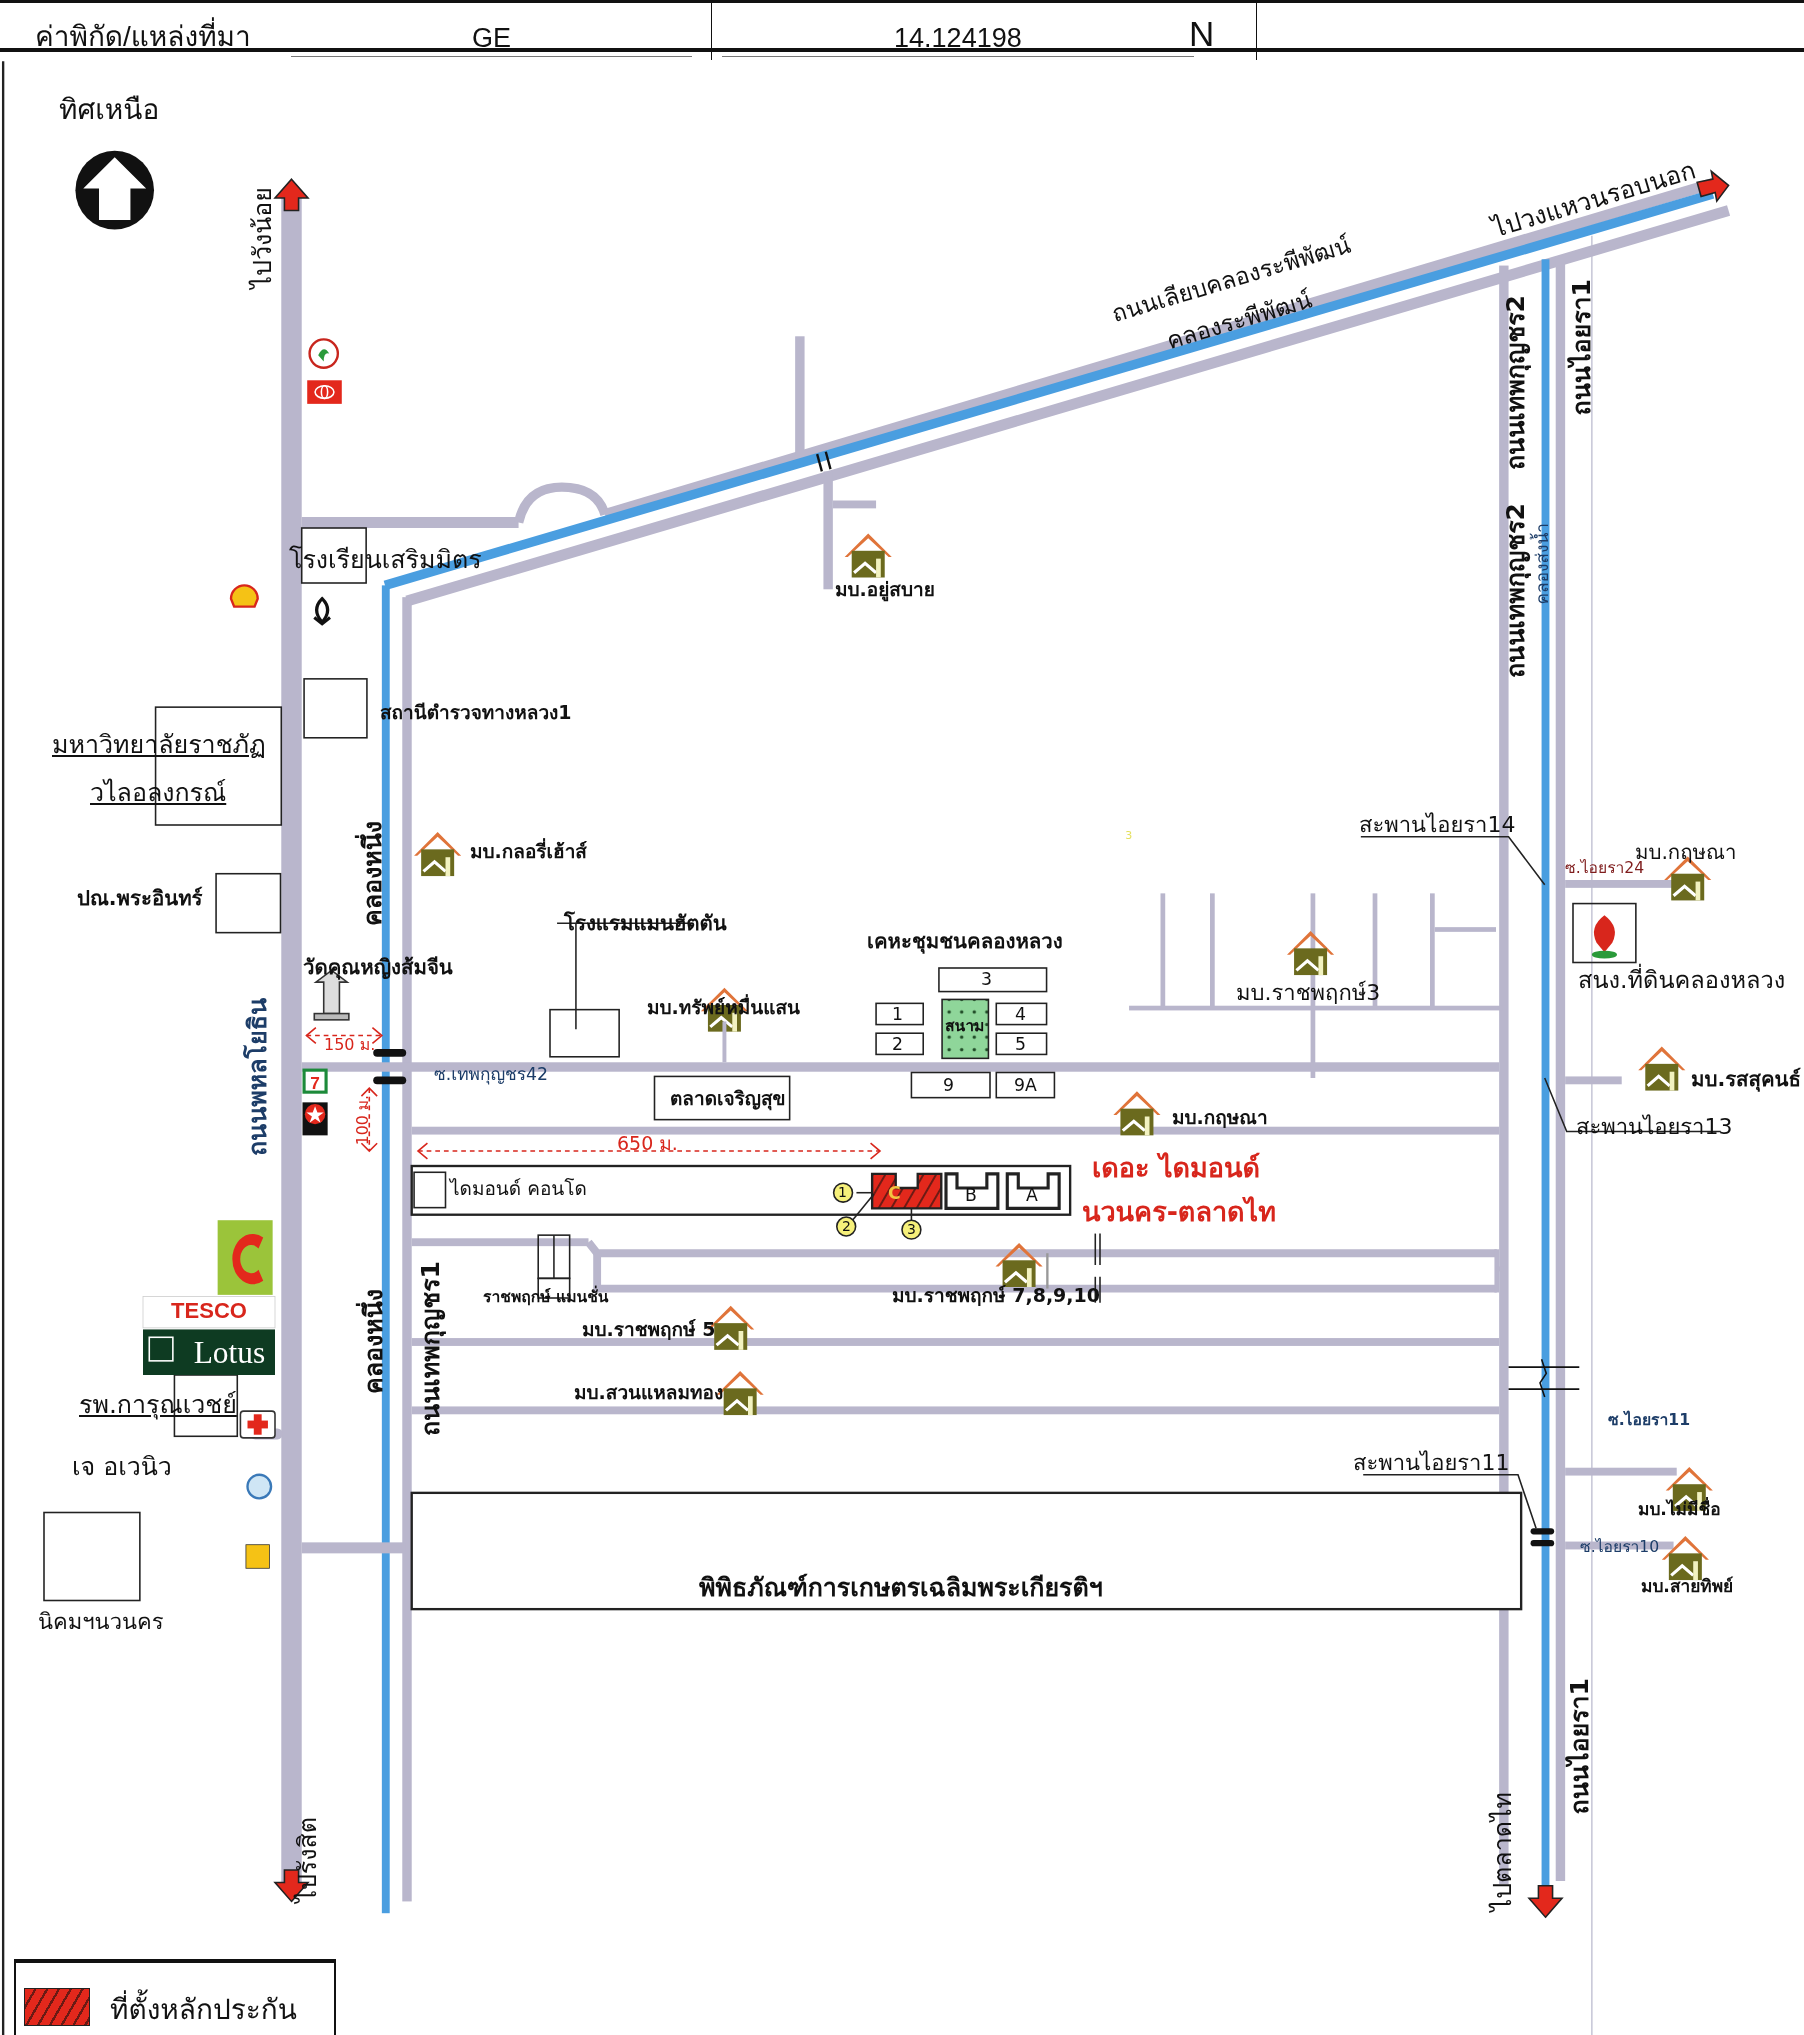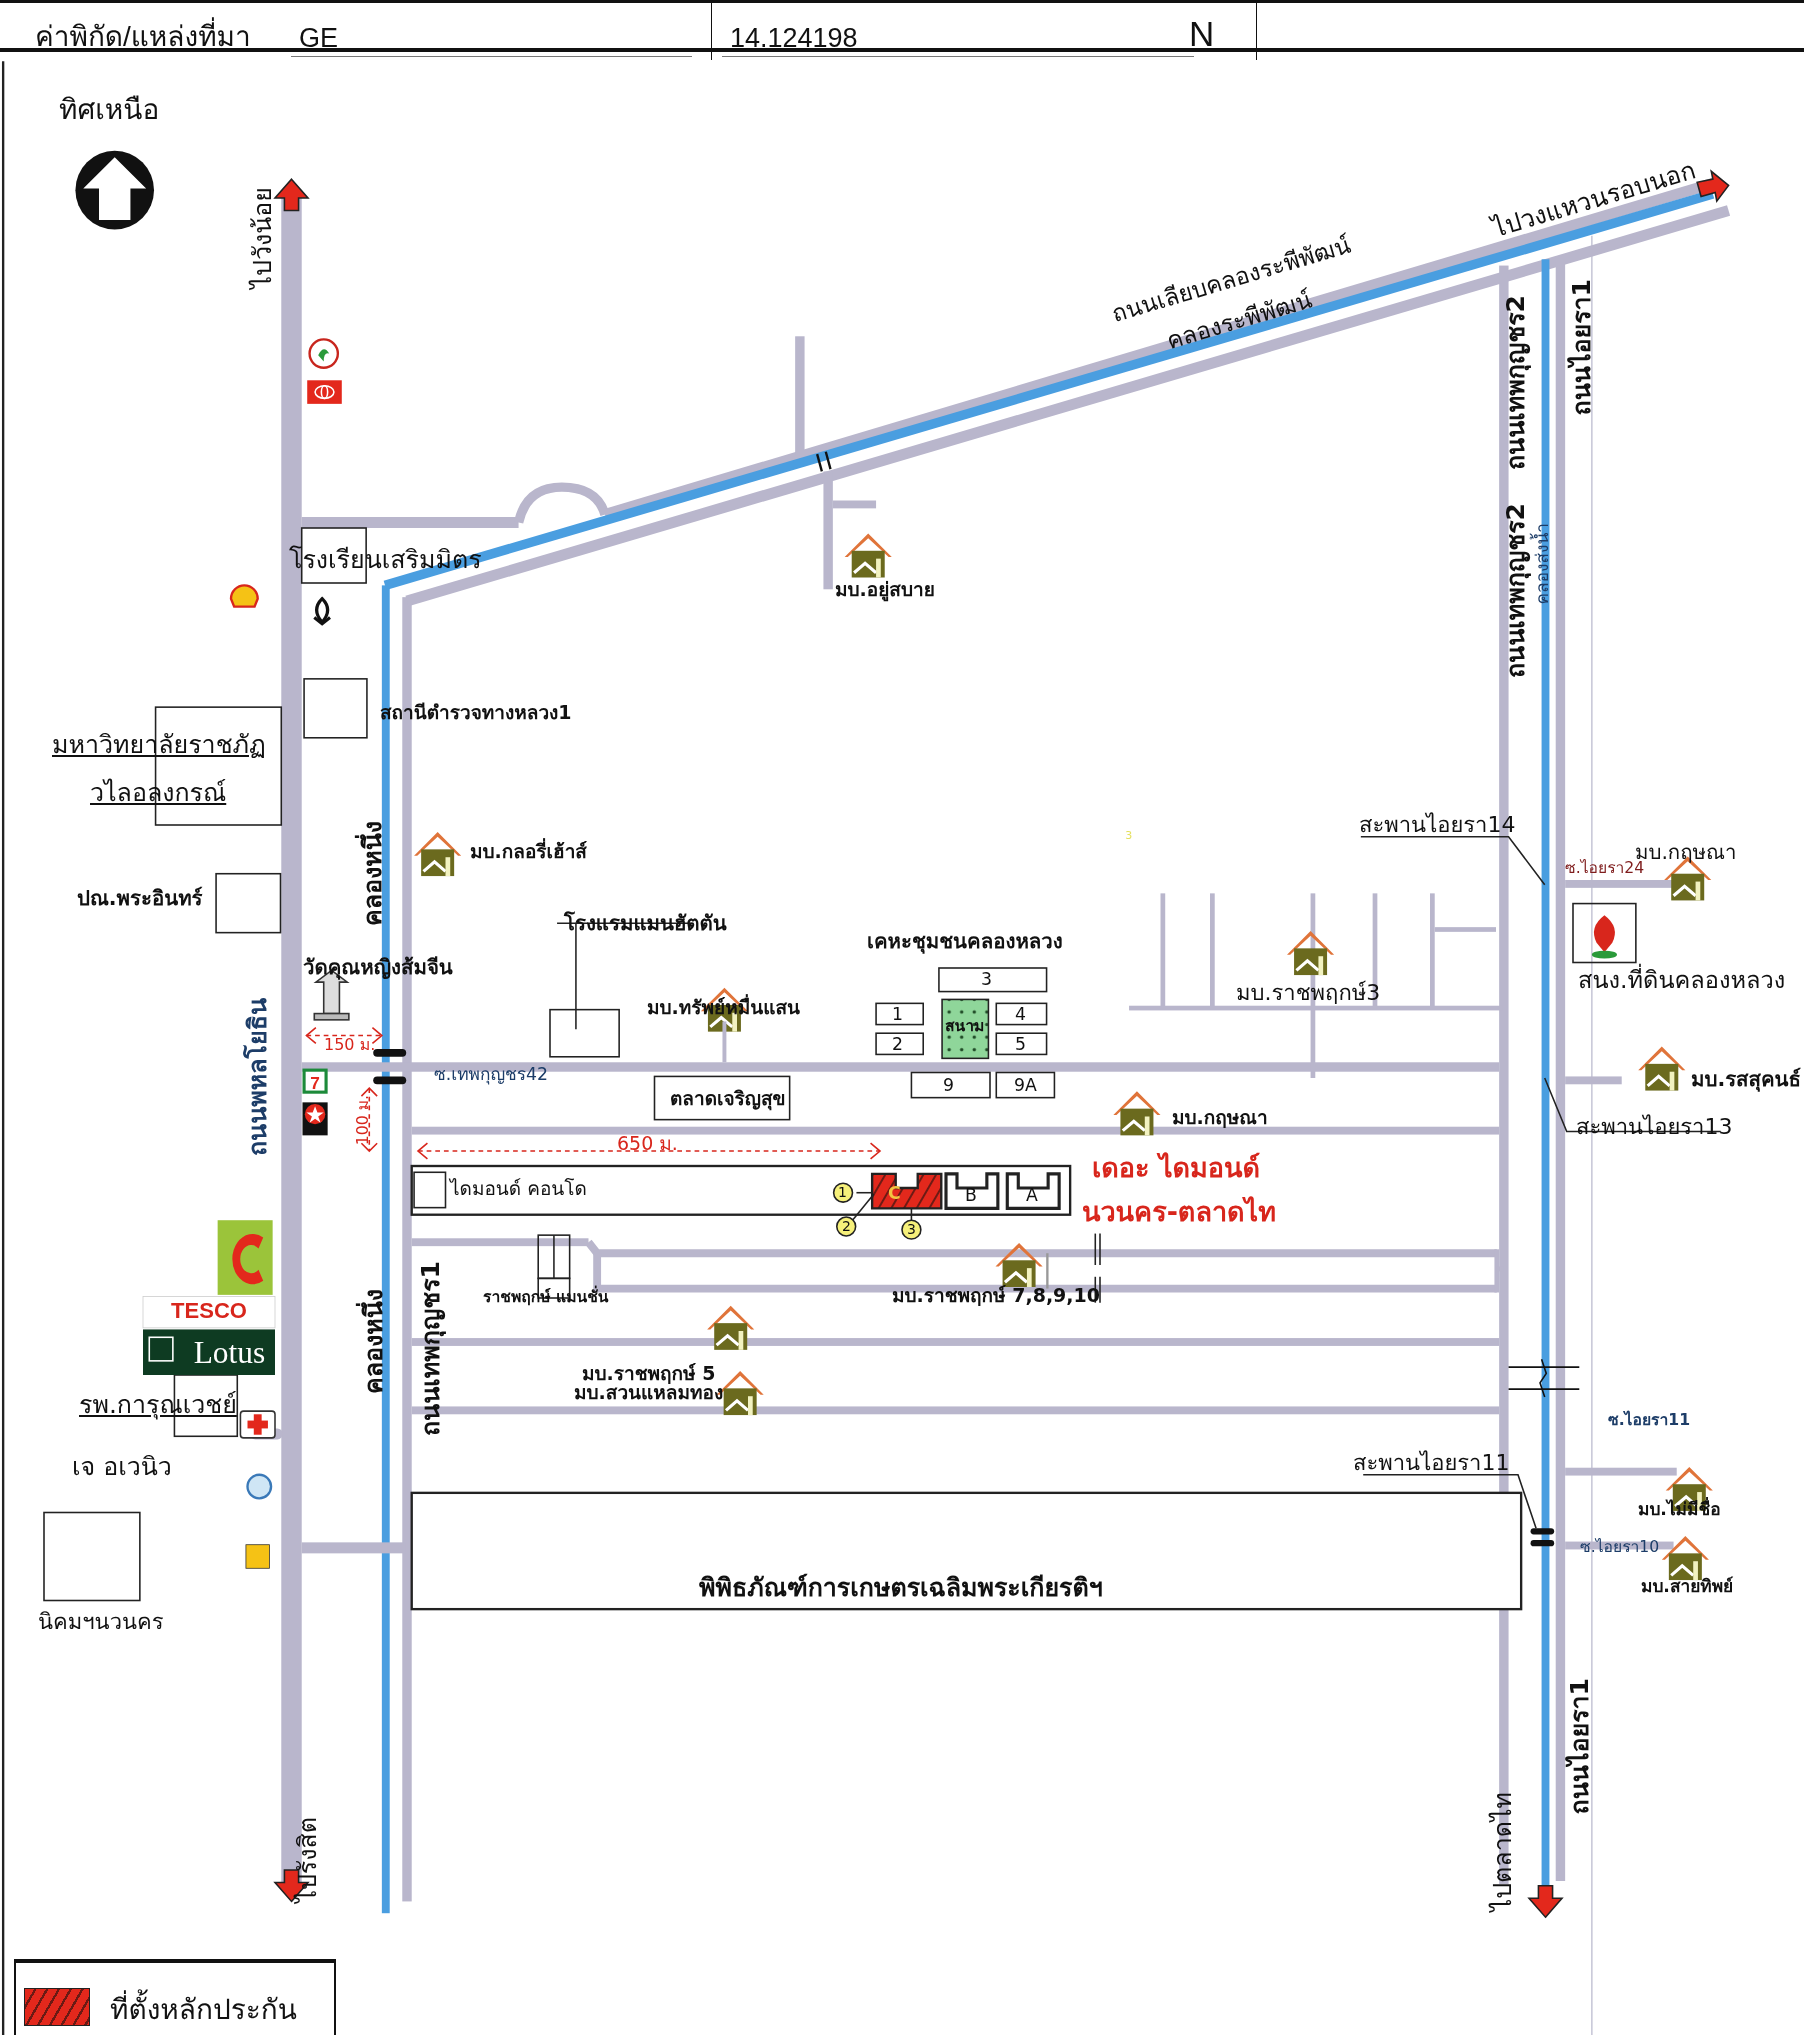--- a/index.html
+++ b/index.html
@@ -2,21 +2,21 @@
 <html style="font-size:12.6px"><head>
 <meta charset="utf-8">
 <style>
   html, body { margin:0; padding:0; background:#ffffff; }
   body { width:1804px; height:2035px; position:relative; overflow:hidden;
          font-family:"DejaVu Sans","Liberation Sans",sans-serif; color:#111; }
   #map { position:absolute; left:0; top:0; width:1804px; height:2035px; }
   .hdr { position:absolute; top:0; left:0; width:1804px; height:52px; border-bottom:4.7px solid #111; border-top:3.9px solid #111; box-sizing:border-box; }
   .hcell { position:absolute; top:0; height:57px; display:flex; align-items:center; justify-content:center; }
   .hlabel { font-size:28px; font-family:"Liberation Sans",sans-serif; }
-  .hval { font-size:27px; font-family:"Liberation Sans",sans-serif; border-bottom:1.6px solid #777; padding:0 7.9px 1.6px; }
+  .hval { font-size:27px; font-family:"Liberation Sans",sans-serif; border-bottom:1.6px solid #777; text-align:center; padding:0 7.9px 1.6px; }
   .hunit { font-size:35px; font-family:"Liberation Sans",sans-serif; position:absolute; }
   .lbl { position:absolute; white-space:nowrap; font-size:19px; font-weight:bold; line-height:1; }
   .lbl-n { font-weight:normal; }
   .lbl-big { font-size:25px; font-weight:normal; }
   .lbl-red { color:#d8261c; font-size:27px; font-weight:bold; }
   .vert { writing-mode:vertical-rl; transform:rotate(180deg); }
   .ul { text-decoration:underline; }
   .legend { position:absolute; left:14px; top:1959px; width:318px; height:86px; border:2.4px solid #111; border-top-width:4.7px; background:#fff; }
   .legend .sw { position:absolute; left:7.9px; top:25px; width:64px; height:36px; border:1.6px solid #222;
      background:repeating-linear-gradient(120deg,#e3281c 0 7.9px,#6b1a14 7.9px 10.2px); }
@@ -307,21 +307,21 @@
 <div class="lbl lbl-n" style="left:1353px;top:1452px;font-size:22px;">สะพานไอยรา11</div>
 
 <div class="lbl" style="left:835px;top:580px;">มบ.อยู่สบาย</div>
 <div class="lbl" style="left:470px;top:842px;">มบ.กลอรี่เฮ้าส์</div>
 <div class="lbl" style="left:647px;top:978px;margin-top:20px;">มบ.ทรัพย์หมื่นแสน</div>
 <div class="lbl lbl-n" style="left:1236px;top:982px;font-size:22px;">มบ.ราชพฤกษ์3</div>
 <div class="lbl" style="left:1172px;top:1108px;">มบ.กฤษณา</div>
 <div class="lbl lbl-n" style="left:1635px;top:842px;font-size:20.4px;">มบ.กฤษณา</div>
 <div class="lbl" style="left:1691px;top:1069px;font-size:20.4px;">มบ.รสสุคนธ์</div>
 <div class="lbl" style="left:892px;top:1286px;">มบ.ราชพฤกษ์ 7,8,9,10</div>
-<div class="lbl" style="left:582px;top:1320px;margin-top:44px;">มบ.ราชพฤกษ์ 5</div>
+<div class="lbl" style="left:582px;top:1320px;">มบ.ราชพฤกษ์ 5</div>
 <div class="lbl" style="left:574px;top:1383px;text-align:right;">มบ.สวนแหลมทอง</div>
 <div class="lbl" style="left:1638px;top:1501px;font-size:17.3px;">มบ.ไม่มีชื่อ</div>
 <div class="lbl" style="left:1641px;top:1578px;font-size:17.3px;">มบ.สายทิพย์</div>
 
 <div class="lbl lbl-n" style="left:892px;top:1006px;font-size:17.3px;">1</div>
 <div class="lbl lbl-n" style="left:892px;top:1036px;font-size:17.3px;">2</div>
 <div class="lbl lbl-n" style="left:981px;top:971px;font-size:17.3px;">3</div>
 <div class="lbl lbl-n" style="left:1015px;top:1006px;font-size:17.3px;">4</div>
 <div class="lbl lbl-n" style="left:1015px;top:1036px;font-size:17.3px;">5</div>
 <div class="lbl lbl-n" style="left:943px;top:1077px;font-size:17.3px;">9</div>

